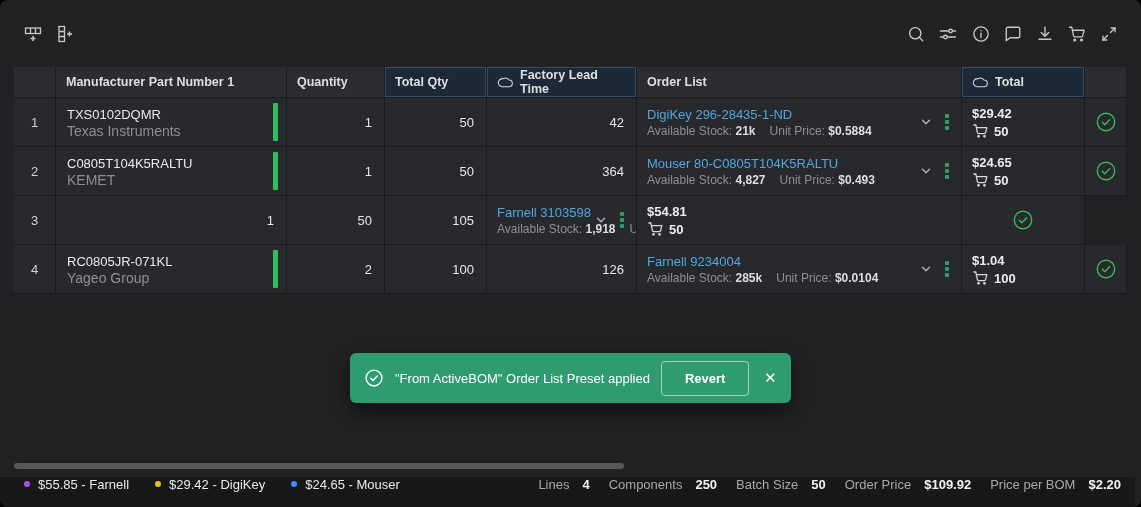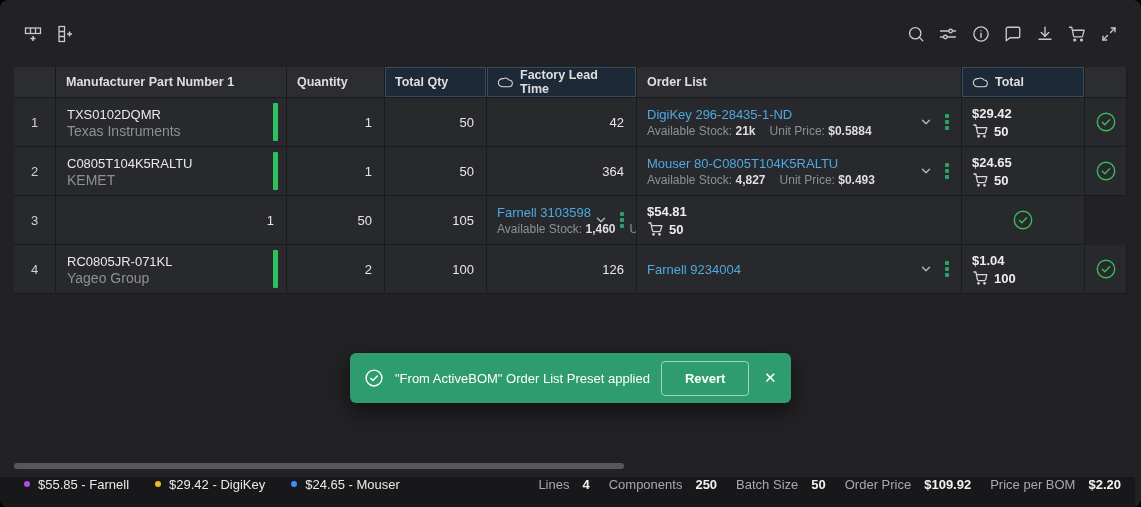--- a/index.html
+++ b/index.html
@@ -316,21 +316,21 @@
         </div>
         <div class="td rnum">
           <span>50</span>
         </div>
         <div class="td rnum">
           <span>105</span>
         </div>
         <div class="td order">
           <div class="order-main">
             <span class="order-link">Farnell 3103598</span>
-            <span class="order-sub"><span>Available Stock:</span> <b>1,460</b><span>Unit Price:</span> <b>$1.10</b></span>
+            <span class="order-sub"><span>Available Stock:</span> <b>1,918</b><span>Unit Price:</span> <b>$1.10</b></span>
           </div>
           <span class="chev">
             <svg viewBox="0 0 24 24" fill="none" stroke="currentColor" stroke-width="2.4" stroke-linecap="round" stroke-linejoin="round">
               <polyline points="6,9 12,15 18,9"></polyline>
             </svg>
           </span>
           <span class="kebab">
             <i></i>
             <i></i>
             <i></i>
@@ -373,20 +373,21 @@
         </div>
         <div class="td rnum">
           <span>100</span>
         </div>
         <div class="td rnum">
           <span>126</span>
         </div>
         <div class="td order">
           <div class="order-main">
             <span class="order-link">Farnell 9234004</span>
+            <span class="order-sub"><span>Available Stock:</span> <b>285k</b><span>Unit Price:</span> <b>$0.0104</b></span>
           </div>
           <span class="chev">
             <svg viewBox="0 0 24 24" fill="none" stroke="currentColor" stroke-width="2.4" stroke-linecap="round" stroke-linejoin="round">
               <polyline points="6,9 12,15 18,9"></polyline>
             </svg>
           </span>
           <span class="kebab">
             <i></i>
             <i></i>
             <i></i>

